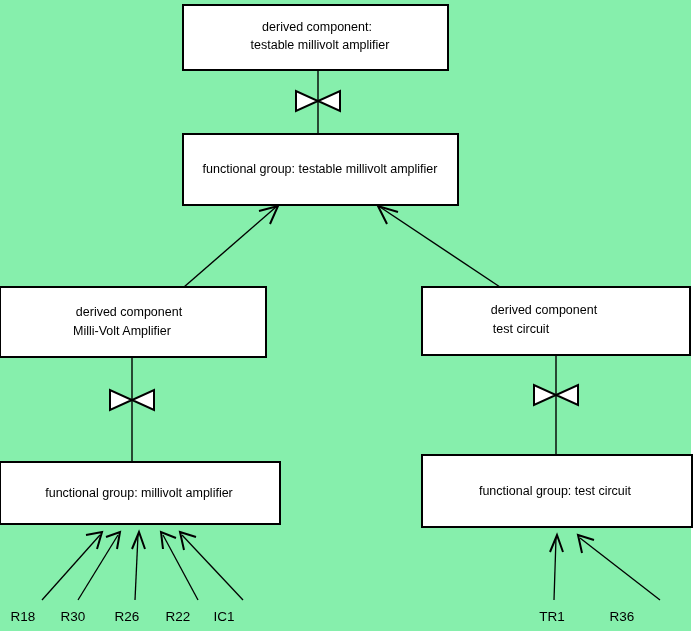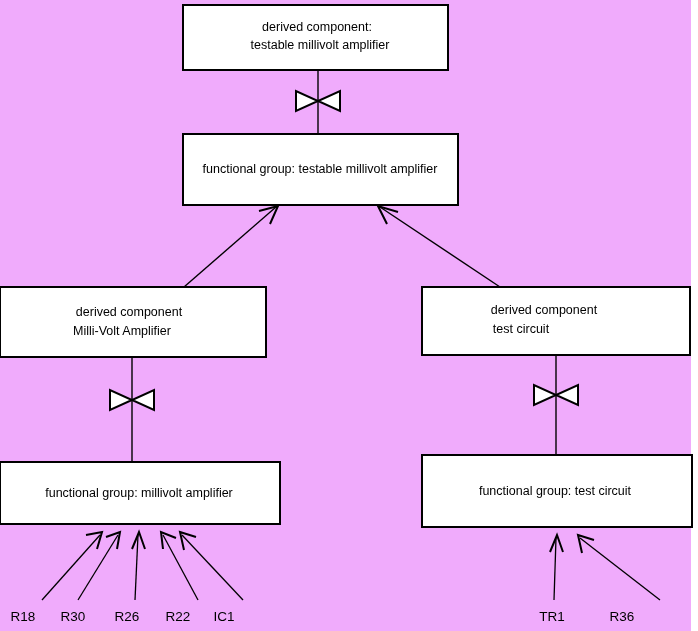--- a/index.html
+++ b/index.html
@@ -10,21 +10,21 @@
   body {
     width: 698px;
     height: 631px;
     overflow: hidden;
     font-family: "Liberation Sans", sans-serif;
   }
   #diagram-root {
     position: relative;
     width: 691px;
     height: 631px;
-    background: #f0abfc;
+    background: #86efac;
   }
   svg#diagram-canvas {
     display: block;
     width: 698px;
     height: 631px;
   }
   .box-rect {
     fill: #ffffff;
     stroke: #000000;
     stroke-width: 2;

